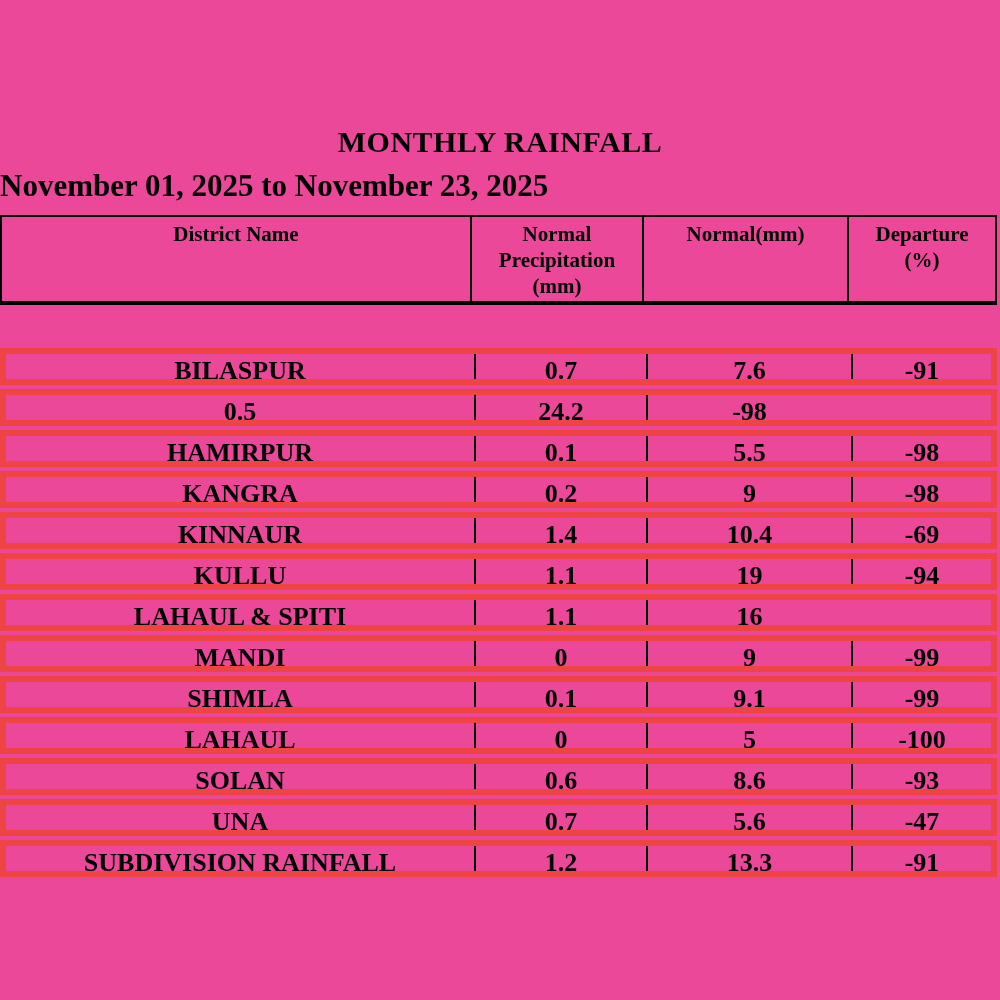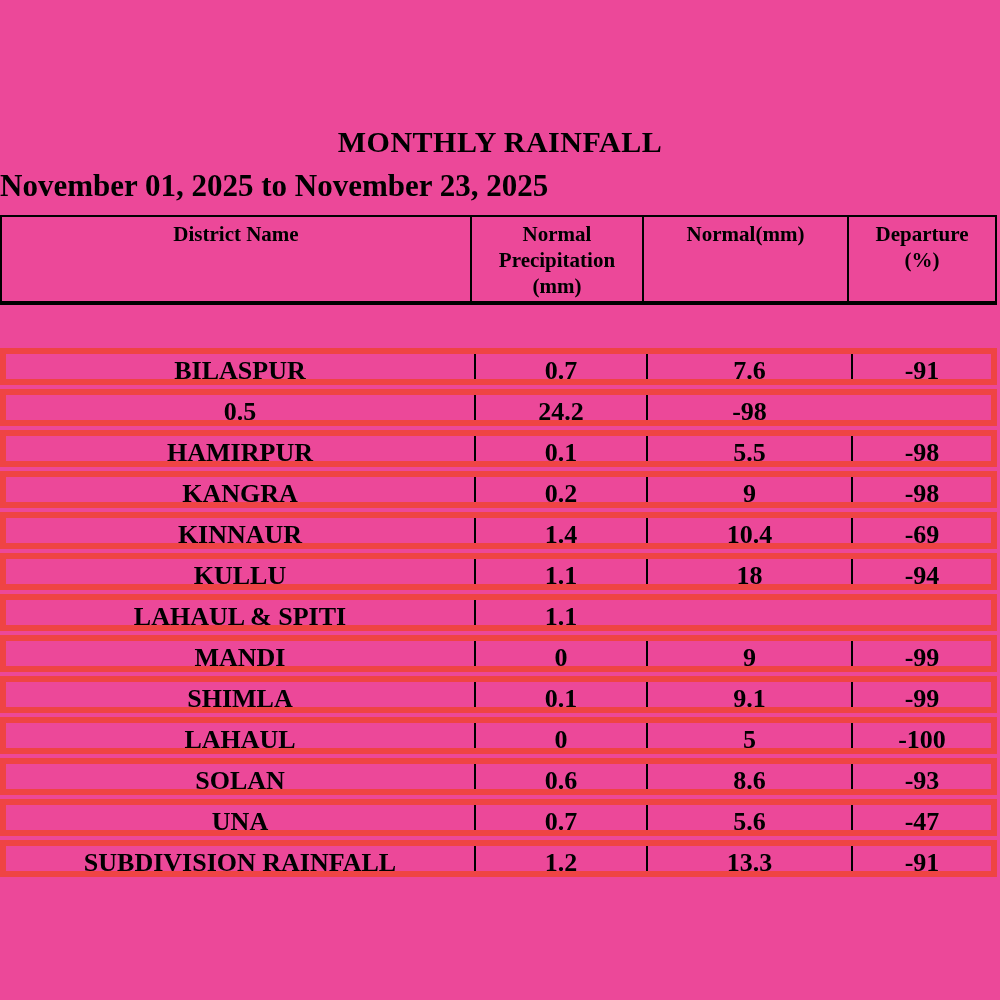--- a/index.html
+++ b/index.html
@@ -124,27 +124,28 @@
   <div class="row">
     <div class="cell">KINNAUR</div>
     <div class="cell">1.4</div>
     <div class="cell">10.4</div>
     <div class="cell">-69</div>
   </div>
 
   <div class="row">
     <div class="cell">KULLU</div>
     <div class="cell">1.1</div>
-    <div class="cell">18</div>
+    <div class="cell">19</div>
     <div class="cell">-94</div>
   </div>
 
   <div class="row">
     <div class="cell">LAHAUL &amp; SPITI</div>
     <div class="cell">1.1</div>
+    <div class="cell">16</div>
   </div>
 
   <div class="row">
     <div class="cell">MANDI</div>
     <div class="cell">0</div>
     <div class="cell">9</div>
     <div class="cell">-99</div>
   </div>
 
   <div class="row">

